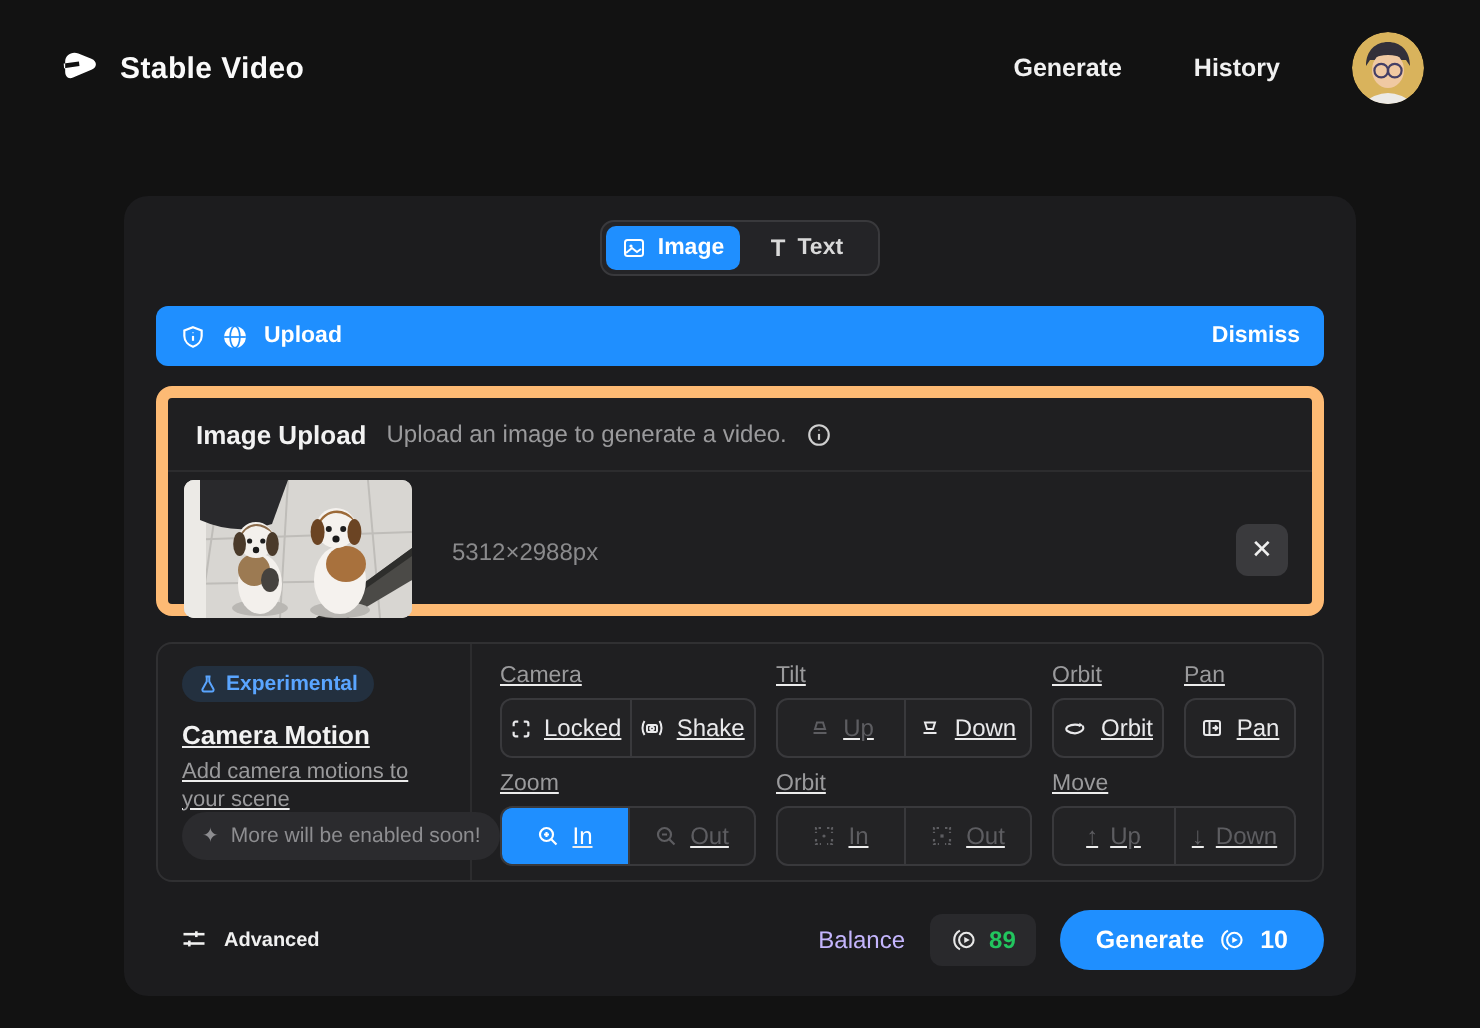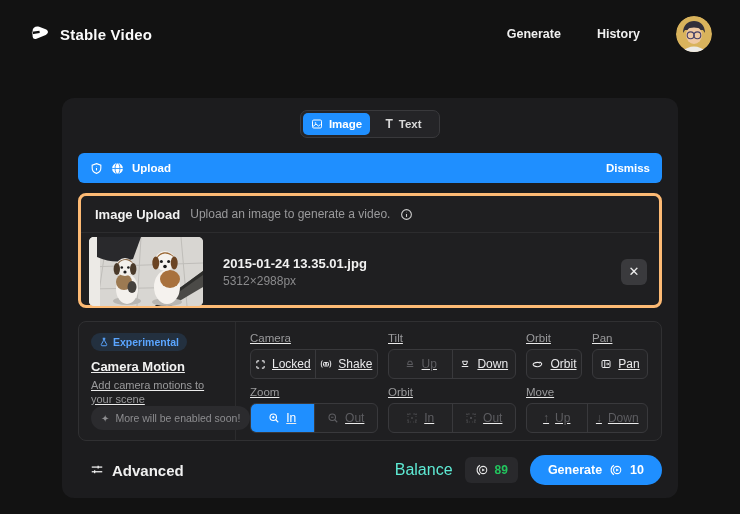--- a/index.html
+++ b/index.html
@@ -48,21 +48,21 @@
     font-size:11.5px; color:#fff;
   }
   .banner .grow { flex:1; display:flex; align-items:center; gap:8px; }
   .banner b { font-weight:700; }
   .dismiss-btn {
     background:none; border:none; color:#fff; font-size:11.5px; font-weight:700;
     cursor:pointer; font-family:"Liberation Sans", sans-serif;
   }
 
   
-  .upload-box { margin-top:10px; border:3px solid #fdba74; border-radius:8px; background:#1f1f21; height:115px; }
+  .upload-box { margin-top:10px; border:6px solid #fdba74; border-radius:8px; background:#1f1f21; height:115px; }
   .upload-header { height:37px; display:flex; align-items:center; gap:10px; padding:0 14px; border-bottom:1px solid #2c2c2e; }
   .upload-title { font-size:13px; font-weight:700; color:#f2f2f2; }
   .upload-sub { font-size:12px; color:#9a9a9c; }
   .upload-row { display:flex; align-items:center; padding:4px 12px 4px 8px; height:77px; }
   .thumb { width:114px; height:69px; border-radius:5px; overflow:hidden; background:#d8d6d2; flex:none; }
   .file-meta { margin-left:20px; flex:1; }
   .file-name { font-size:13px; font-weight:700; color:#f2f2f2; }
   .file-dims { font-size:12px; color:#8a8a8c; margin-top:3px; }
   .remove-btn {
     width:26px; height:26px; border-radius:6px; background:#3a3a3d; border:none;
@@ -97,25 +97,25 @@
   .seg + .seg { border-left:1px solid #39393c; }
   .seg.disabled { color:#5d5d61; }
   .seg.active { background:#1f8fff; color:#fff; }
   .w128 { width:128px; } .w56 { width:56px; } .w122 { width:122px; }
   .ic-txt { font-size:12px; line-height:1; }
 
   
   .card-footer { position:absolute; left:16px; right:16px; bottom:13px; height:30px; display:flex; align-items:center; }
   .advanced-btn {
     display:flex; align-items:center; gap:8px; background:none; border:none; color:#f0f0f0;
-    font-size:15px; font-weight:700; cursor:pointer; padding:0 8px 0 12px;
+    font-size:10px; font-weight:700; cursor:pointer; padding:0 8px 0 12px;
     font-family:"Liberation Sans", sans-serif;
   }
   .footer-right { margin-left:auto; display:flex; align-items:center; gap:12px; }
-  .balance-label { font-size:16px; color:#5eead4; }
+  .balance-label { font-size:12px; color:#c4b5fd; }
   .balance-badge {
     height:26px; padding:0 10px; border-radius:6px; background:#29292c;
     display:flex; align-items:center; gap:6px; font-size:12px; font-weight:700; color:#22c55e;
   }
   .generate-btn {
     height:30px; padding:0 18px; border-radius:16px; background:#1f8fff; border:none;
     display:flex; align-items:center; gap:7px; color:#fff; font-size:12.5px; font-weight:700;
     cursor:pointer; font-family:"Liberation Sans", sans-serif;
   }
 </style>
@@ -235,21 +235,20 @@
           <circle cx="76" cy="24" r="10" fill="#f5f2ee"></circle>
           <path d="M66.5 24 A10 10 0 0 1 85.5 21 Q81 16.5 76 16.5 Q70.5 16.5 66.5 24 Z" fill="#9c6a38"></path>
           <ellipse cx="66.8" cy="26" rx="3.5" ry="6.5" fill="#6b4423"></ellipse>
           <ellipse cx="85.2" cy="26" rx="3.5" ry="6.5" fill="#6b4423"></ellipse>
           <circle cx="72.4" cy="24.5" r="1.5" fill="#1d1d1d"></circle>
           <circle cx="79.6" cy="24.5" r="1.5" fill="#1d1d1d"></circle>
           <circle cx="76" cy="29.5" r="1.8" fill="#1a1a1a"></circle>
         </svg>
       </div>
       <div class="file-meta">
-        <div class="file-name">2015-01-24 13.35.01.jpg</div>
         <div class="file-dims">5312×2988px</div>
       </div>
       <button class="remove-btn">
         <span>✕</span>
       </button>
     </div>
   </section>
 
   <section class="camera-box">
     <div class="cm-left">

